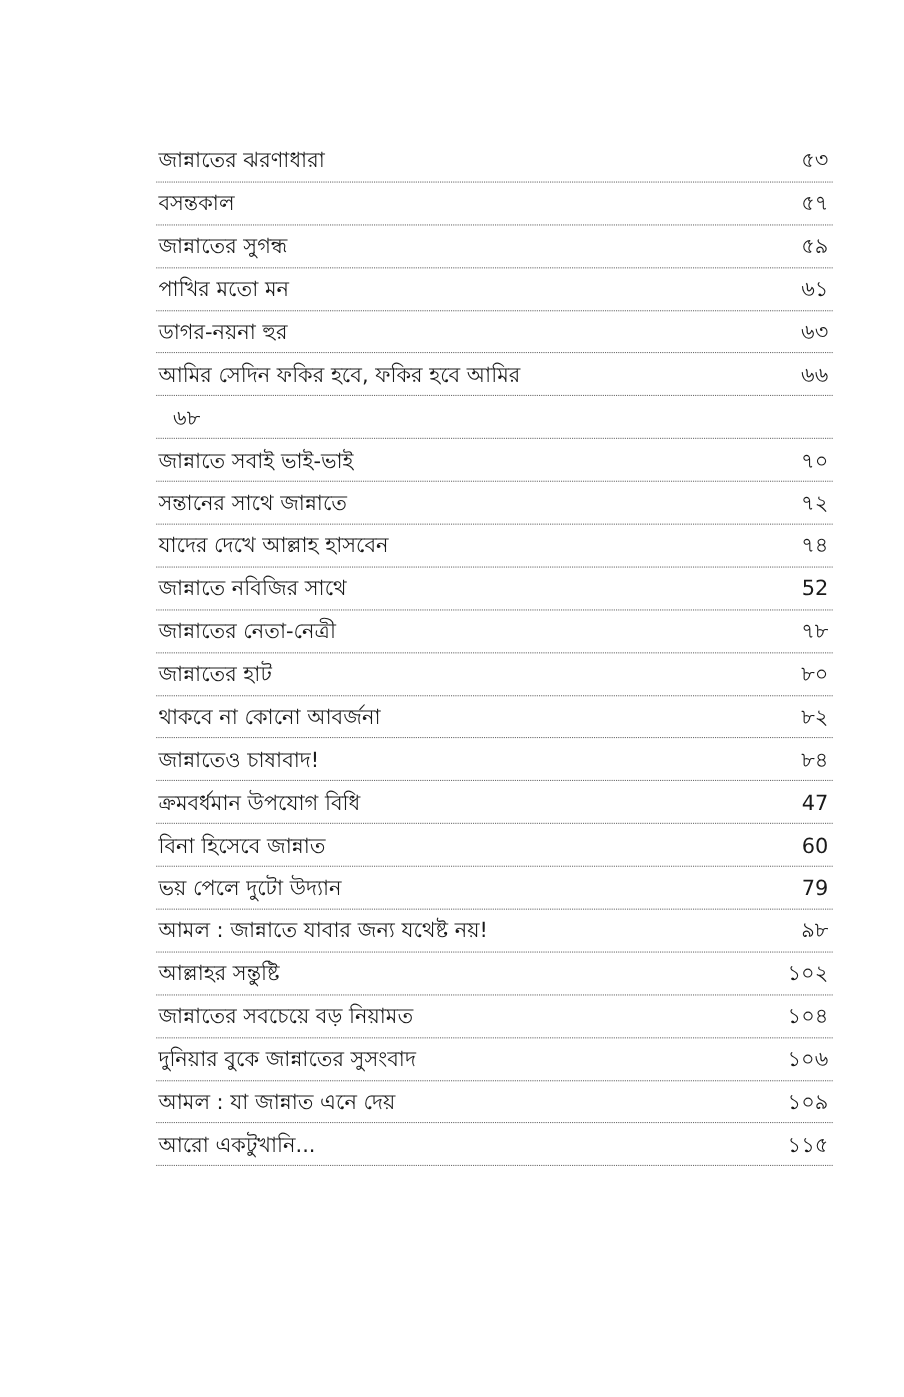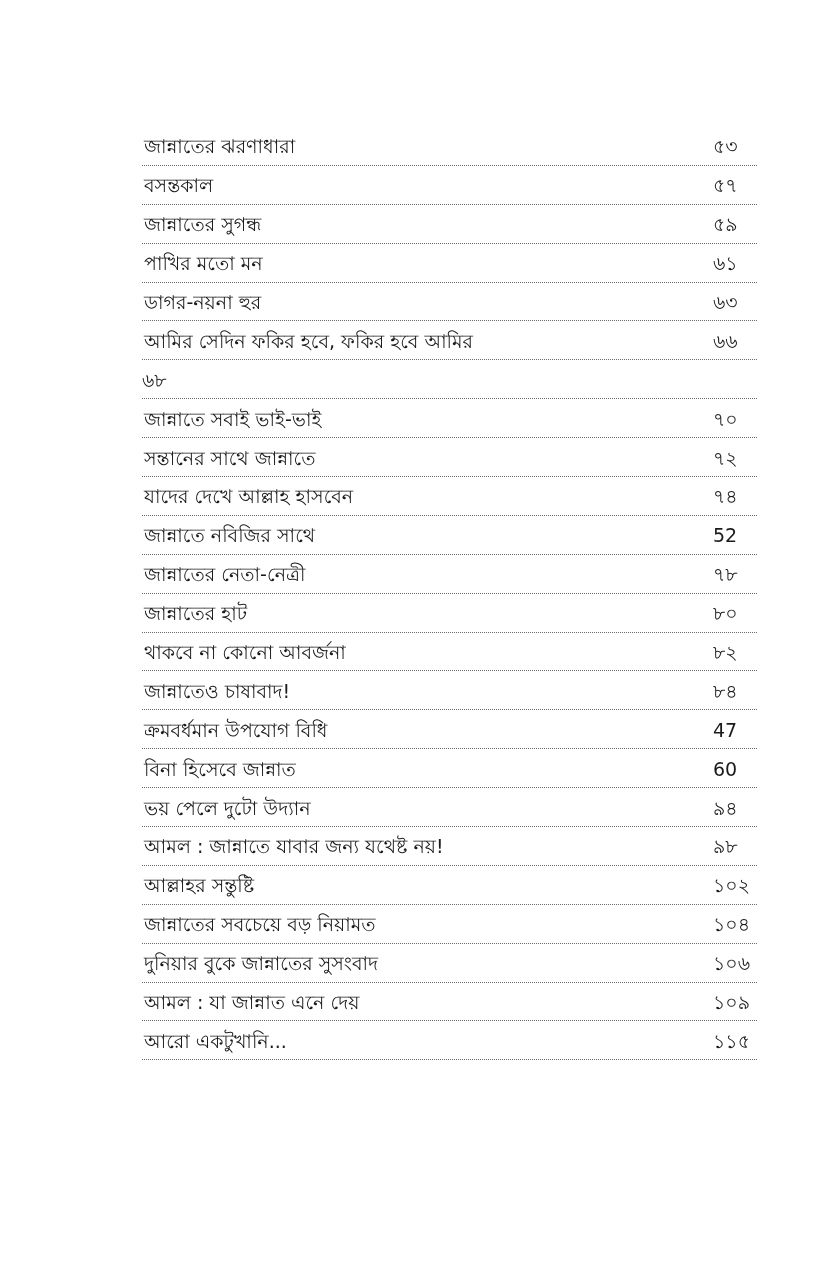--- a/index.html
+++ b/index.html
@@ -35,21 +35,21 @@
       font-size: 19px;
       line-height: 1;
       white-space: nowrap;
       padding-left: 2px;
     }
     .toc-page {
       font-size: 19px;
       line-height: 1;
       white-space: nowrap;
       padding-right: 4px;
-      text-align: left;
+      text-align: right;
       min-width: 40px;
     }
   </style>
 </head>
 <body>
 
 <div class="toc">
   <div class="toc-row">
       <span class="toc-title">জান্নাতের ঝরণাধারা</span>
       <span class="toc-page">৫৩</span>
@@ -112,21 +112,21 @@
   <div class="toc-row">
       <span class="toc-title">ক্রমবর্ধমান উপযোগ বিধি</span>
       <span class="toc-page">47</span>
     </div>
   <div class="toc-row">
       <span class="toc-title">বিনা হিসেবে জান্নাত</span>
       <span class="toc-page">60</span>
     </div>
   <div class="toc-row">
       <span class="toc-title">ভয় পেলে দুটো উদ্যান</span>
-      <span class="toc-page">৯৪</span>
+      <span class="toc-page">79</span>
     </div>
   <div class="toc-row">
       <span class="toc-title">আমল : জান্নাতে যাবার জন্য যথেষ্ট নয়!</span>
       <span class="toc-page">৯৮</span>
     </div>
   <div class="toc-row">
       <span class="toc-title">আল্লাহর সন্তুষ্টি</span>
       <span class="toc-page">১০২</span>
     </div>
   <div class="toc-row">

